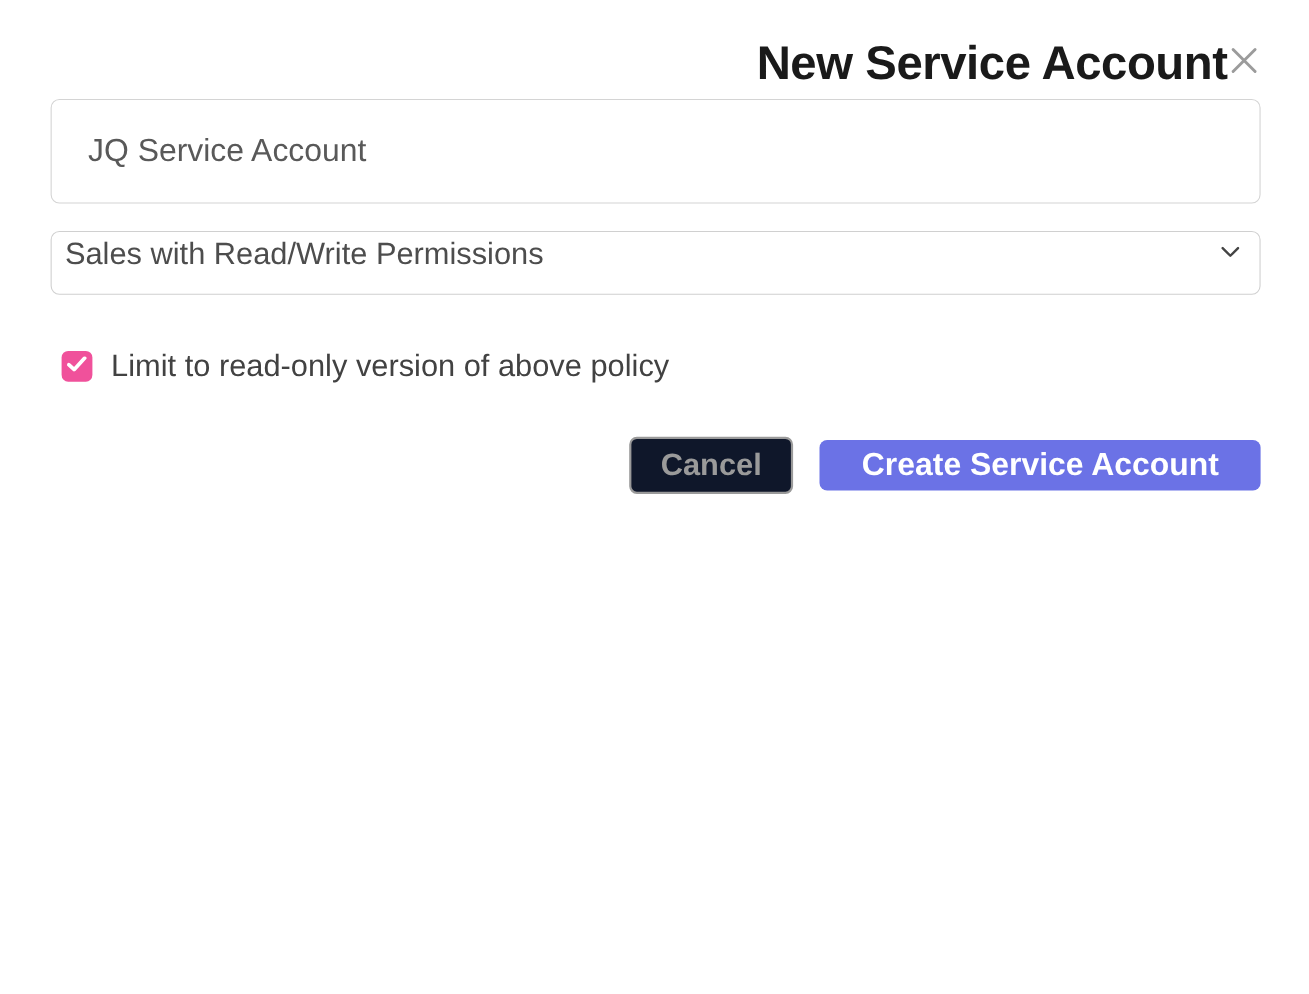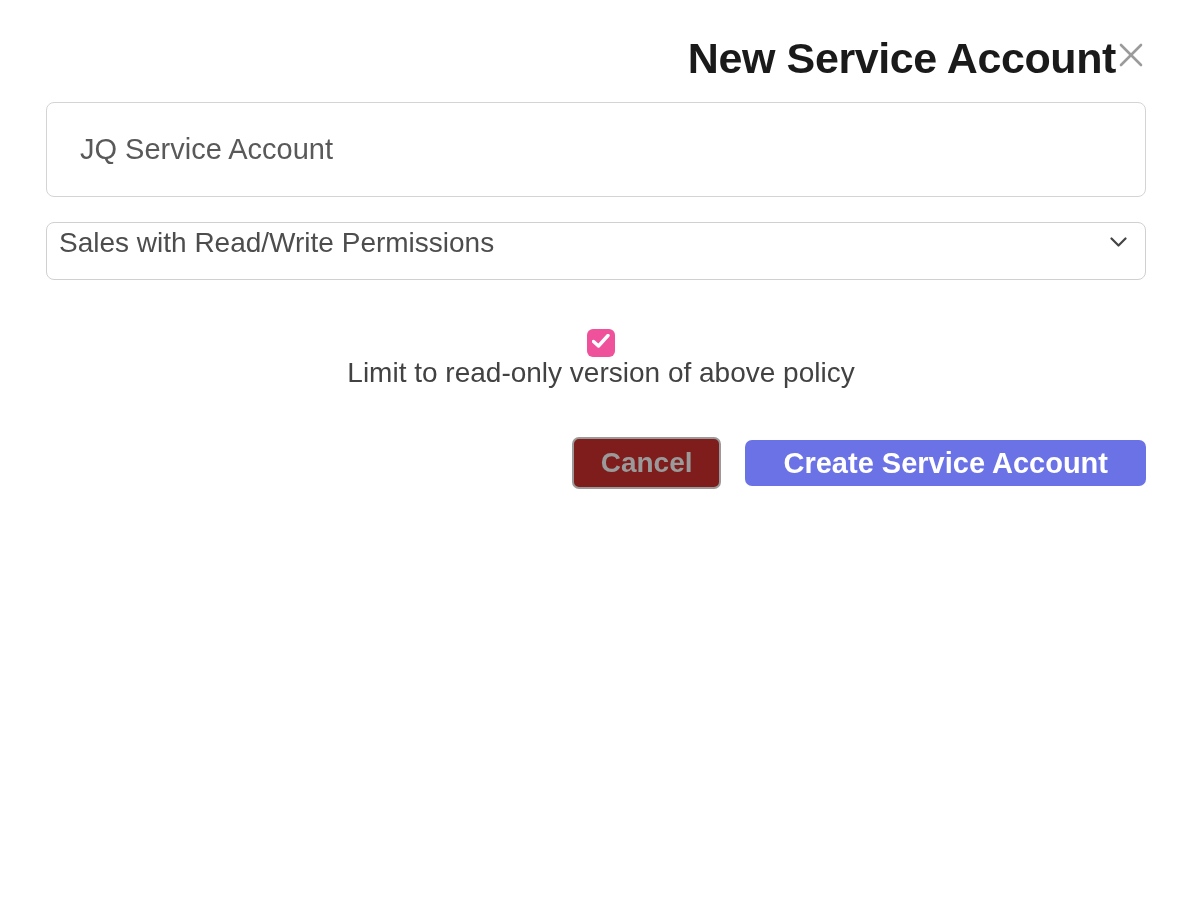--- a/index.html
+++ b/index.html
@@ -45,21 +45,21 @@
   .field-label {
     display: block;
     margin-top: 40px;
     font-size: 26px;
     line-height: 32px;
     font-weight: 700;
     color: #4b4b4b;
   }
   .text-input {
     display: block;
-    margin-top: 20px;
+    margin-top: 8px;
     width: 100%;
     height: 95px;
     border: 1px solid #d4d4d4;
     border-radius: 8px;
     padding: 0 20px 0 33px;
     font-family: "Liberation Sans", sans-serif;
     font-size: 29px;
     color: #595959;
     background: #ffffff;
     outline: none;
@@ -79,21 +79,21 @@
   }
   .select-value {
     font-size: 28px;
     color: #4d4d4d;
   }
   .checkbox-row {
     margin-top: 49px;
     margin-left: 10px;
     display: flex;
     align-items: center;
-    flex-direction: column;
+    gap: 17px;
   }
   .checkbox {
     width: 28px; height: 28px;
     border-radius: 6px;
     background: var(--checkbox, #f0519b);
     display: flex;
     align-items: center;
     justify-content: center;
     cursor: pointer;
     flex: 0 0 auto;
@@ -112,21 +112,21 @@
   }
   .btn {
     font-family: "Liberation Sans", sans-serif;
     font-weight: 700;
     border-radius: 7px;
     cursor: pointer;
   }
   .btn-cancel {
     height: 52px;
     padding: 0 27px;
-    background: #7f1d1d;
+    background: #0f172a;
     border: 2px solid #9a9a9a;
     color: #9a9a9a;
     font-size: 28px;
   }
   .btn-primary {
     height: 46px;
     padding: 0 38px;
     background: var(--accent, #6b72e6);
     border: none;
     color: #ffffff;

